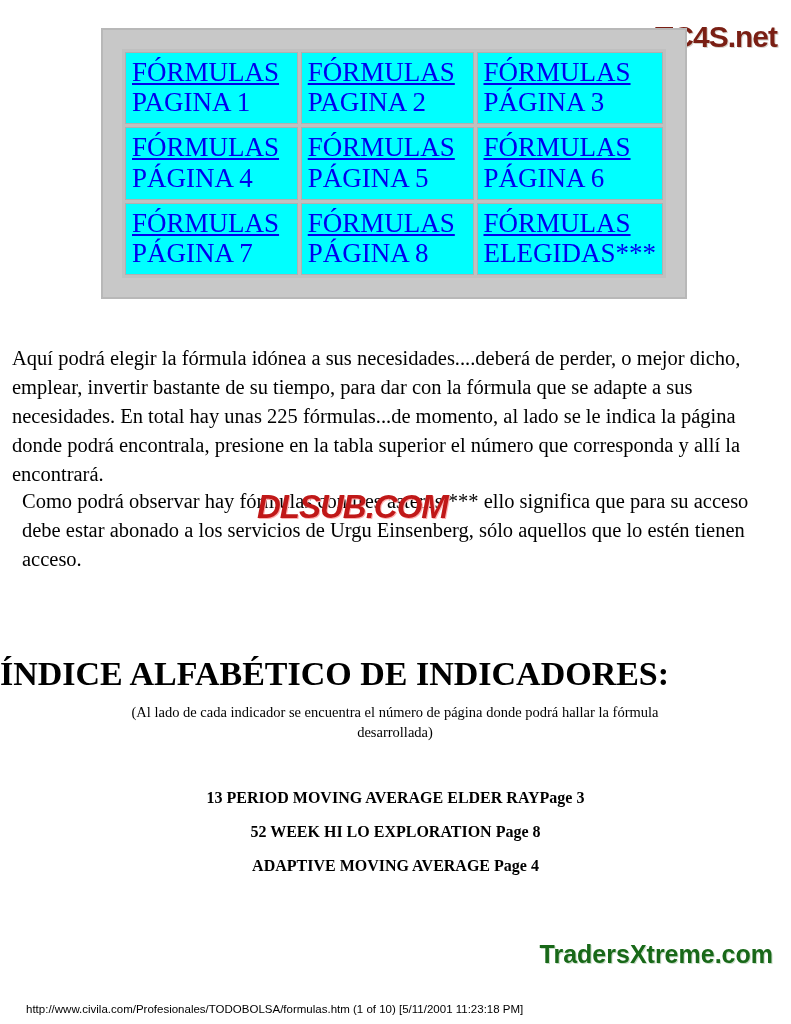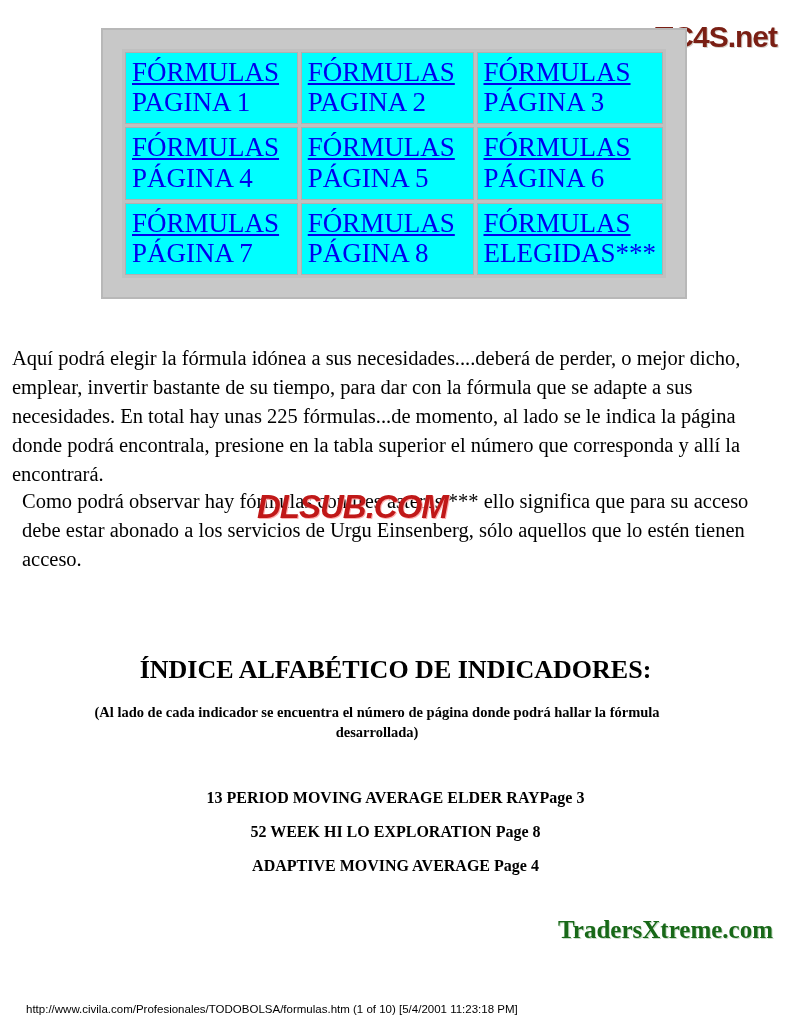--- a/index.html
+++ b/index.html
@@ -89,33 +89,33 @@
     font-size: 33px;
     color: #c01818;
     letter-spacing: -1px;
     text-shadow: 1px 1px 0 #ffb0b0;
   }
   #index-title {
     position: absolute;
     top: 655px;
     left: 0;
     width: 791px;
-    text-align: center;
-    font-size: 26px;
+    text-align: left;
+    font-size: 34px;
     font-weight: bold;
     margin: 0;
   }
   #index-sub {
     position: absolute;
     top: 703px;
-    left: 77px;
+    left: 95px;
     width: 600px;
     text-align: center;
     font-size: 14.5px;
-    font-weight: bold;
+    font-weight: normal;
     line-height: 1.35;
     margin: 0;
   }
   #index-list {
     position: absolute;
     top: 790px;
     left: 0;
     width: 791px;
     text-align: center;
     list-style: none;
@@ -123,23 +123,23 @@
     padding: 0;
   }
   #index-list li {
     font-size: 16px;
     font-weight: bold;
     line-height: 1;
     margin-bottom: 18px;
   }
   .watermark-bottom {
     position: absolute;
-    top: 916px;
+    top: 940px;
     right: 18px;
-    font-family: Liberation Serif, serif;
+    font-family: Liberation Sans, sans-serif;
     font-weight: bold;
     font-size: 25px;
     color: #186818;
     text-shadow: 1px 1px 0 #c8dcc8;
   }
   #status-bar {
     position: absolute;
     top: 1003px;
     left: 26px;
     font-family: "Liberation Sans", sans-serif;
@@ -230,13 +230,13 @@
 <p id="index-sub">(Al lado de cada indicador se encuentra el número de página donde podrá hallar la fórmula desarrollada)</p>
 
 <ul id="index-list">
   <li>13 PERIOD MOVING AVERAGE ELDER RAYPage 3</li>
   <li>52 WEEK HI LO EXPLORATION Page 8</li>
   <li>ADAPTIVE MOVING AVERAGE Page 4</li>
 </ul>
 
 <div class="watermark-bottom">TradersXtreme.com</div>
 
-<div id="status-bar">http://www.civila.com/Profesionales/TODOBOLSA/formulas.htm (1 of 10) [5/4/2001 11:23:18 PM]</div>
+<div id="status-bar">http://www.civila.com/Profesionales/TODOBOLSA/formulas.htm (1 of 10) [5/11/2001 11:23:18 PM]</div>
 
 </body></html>

